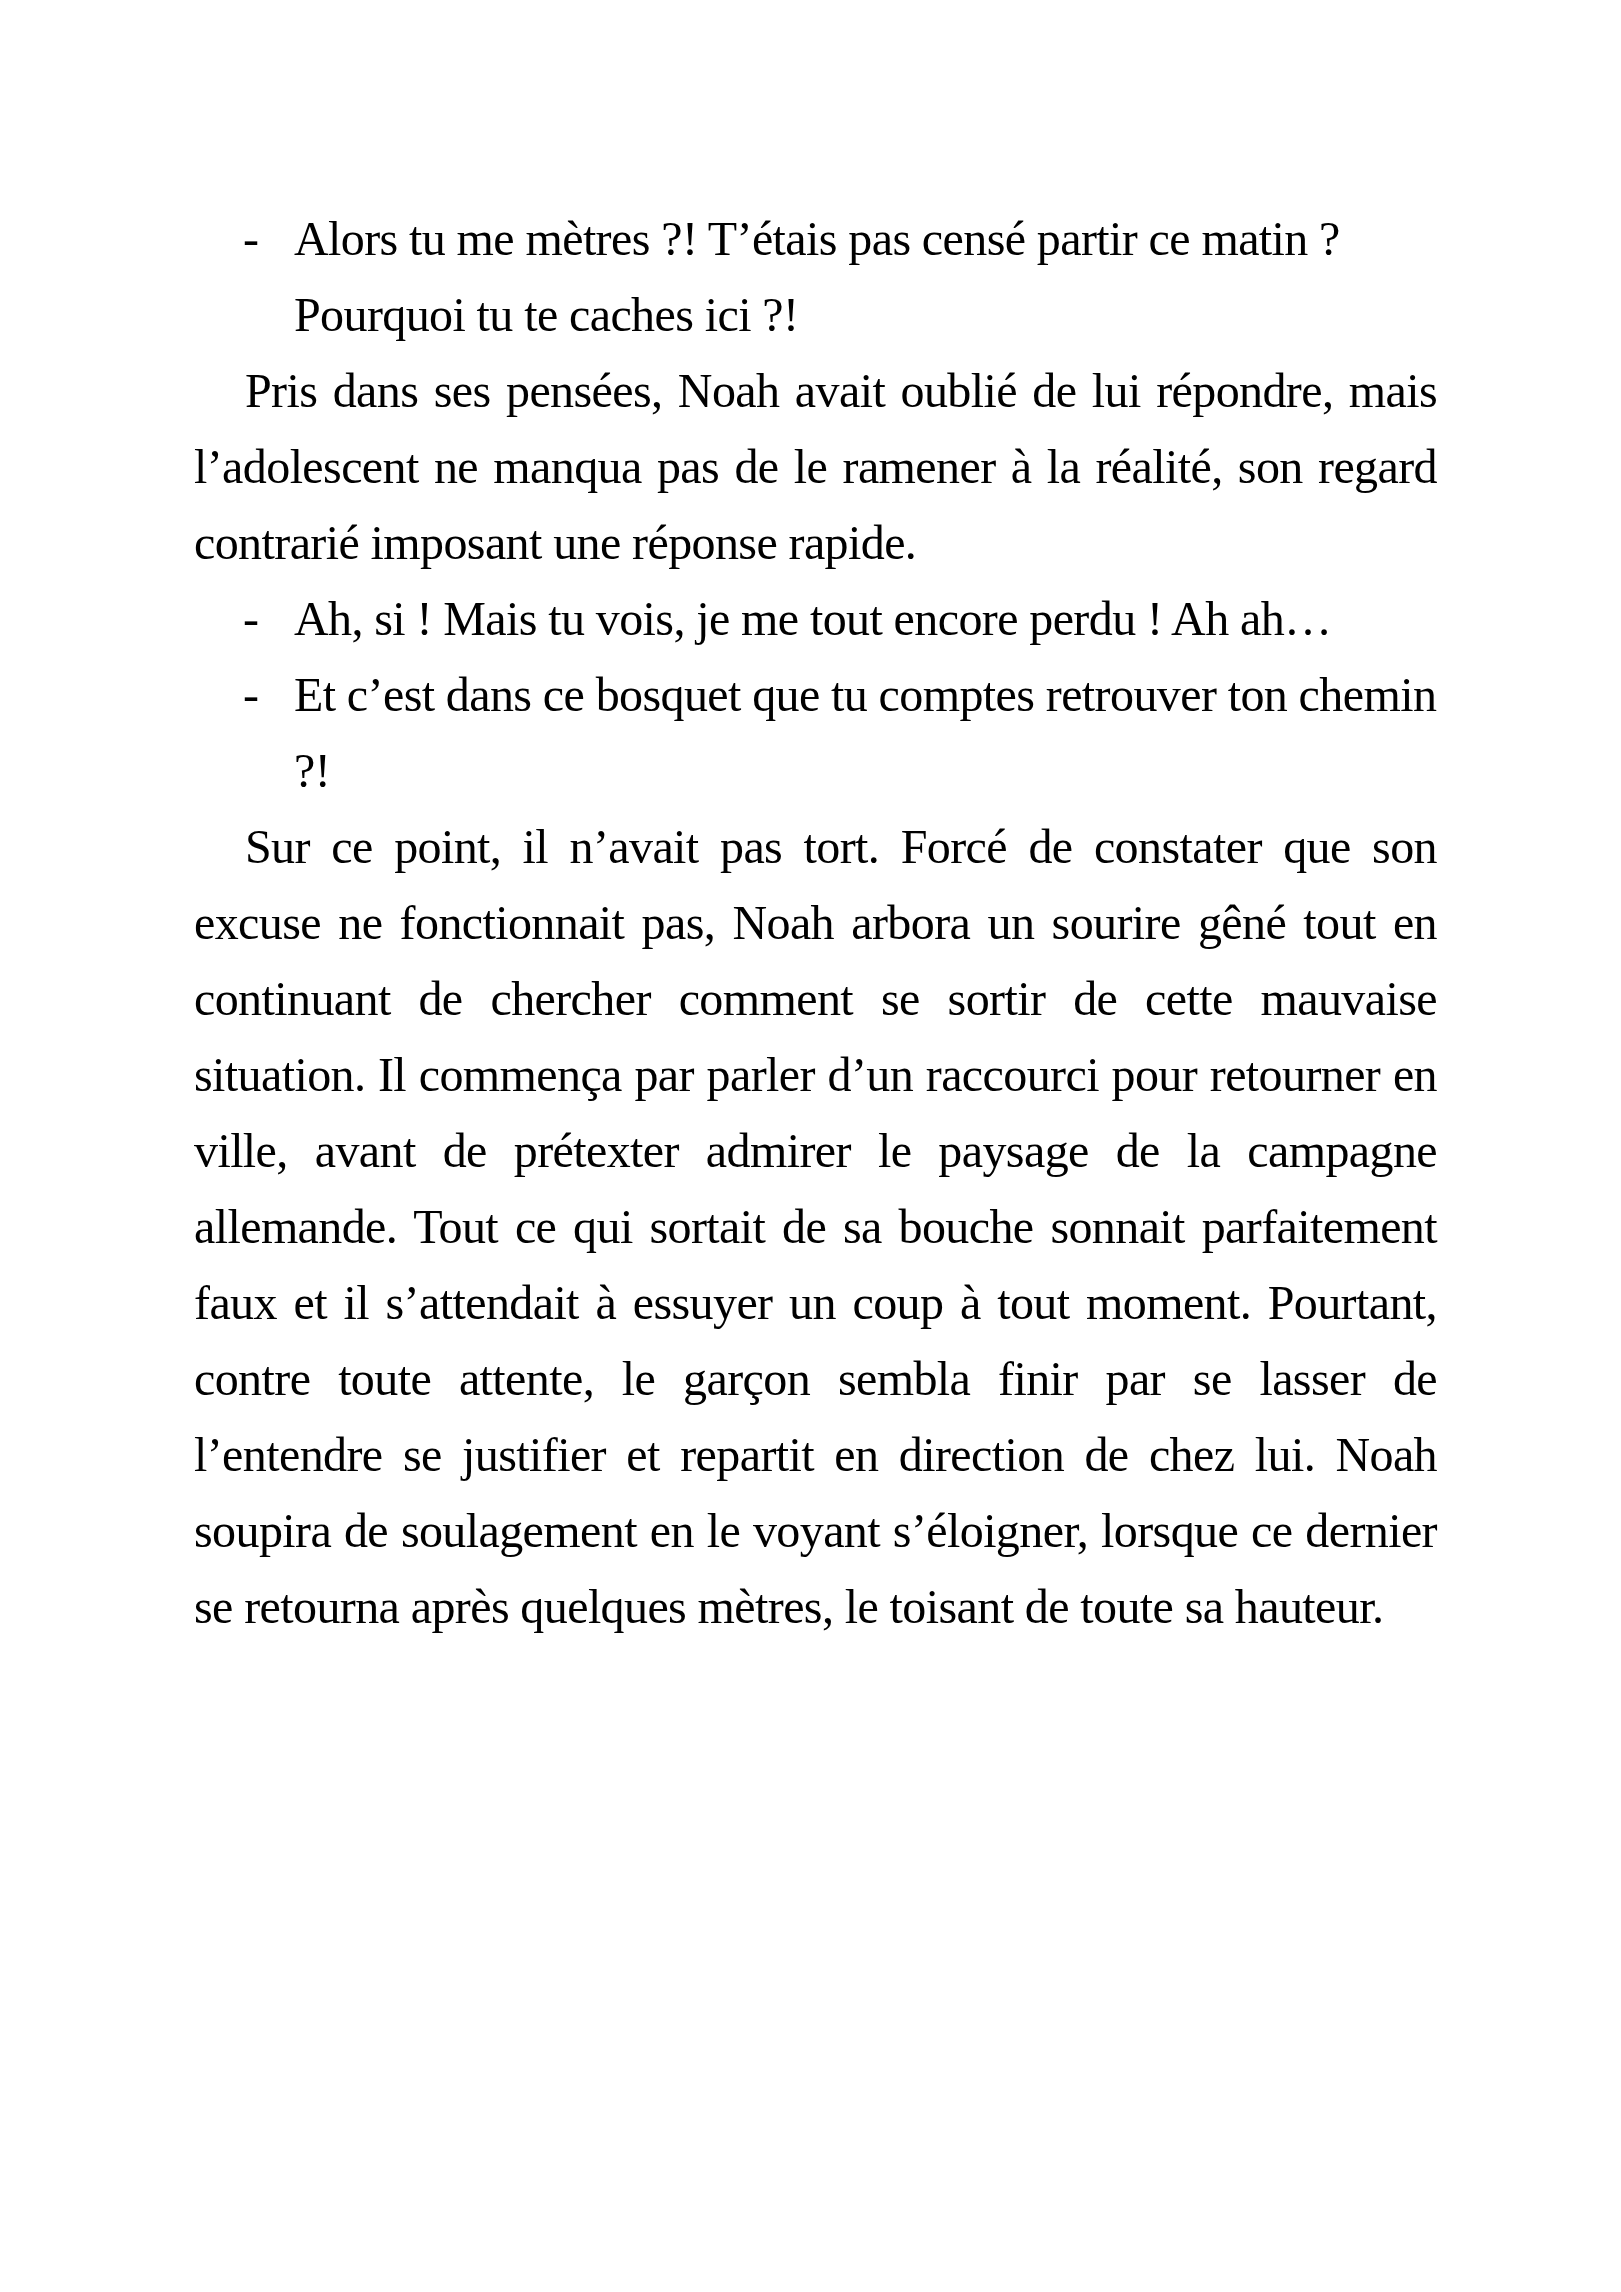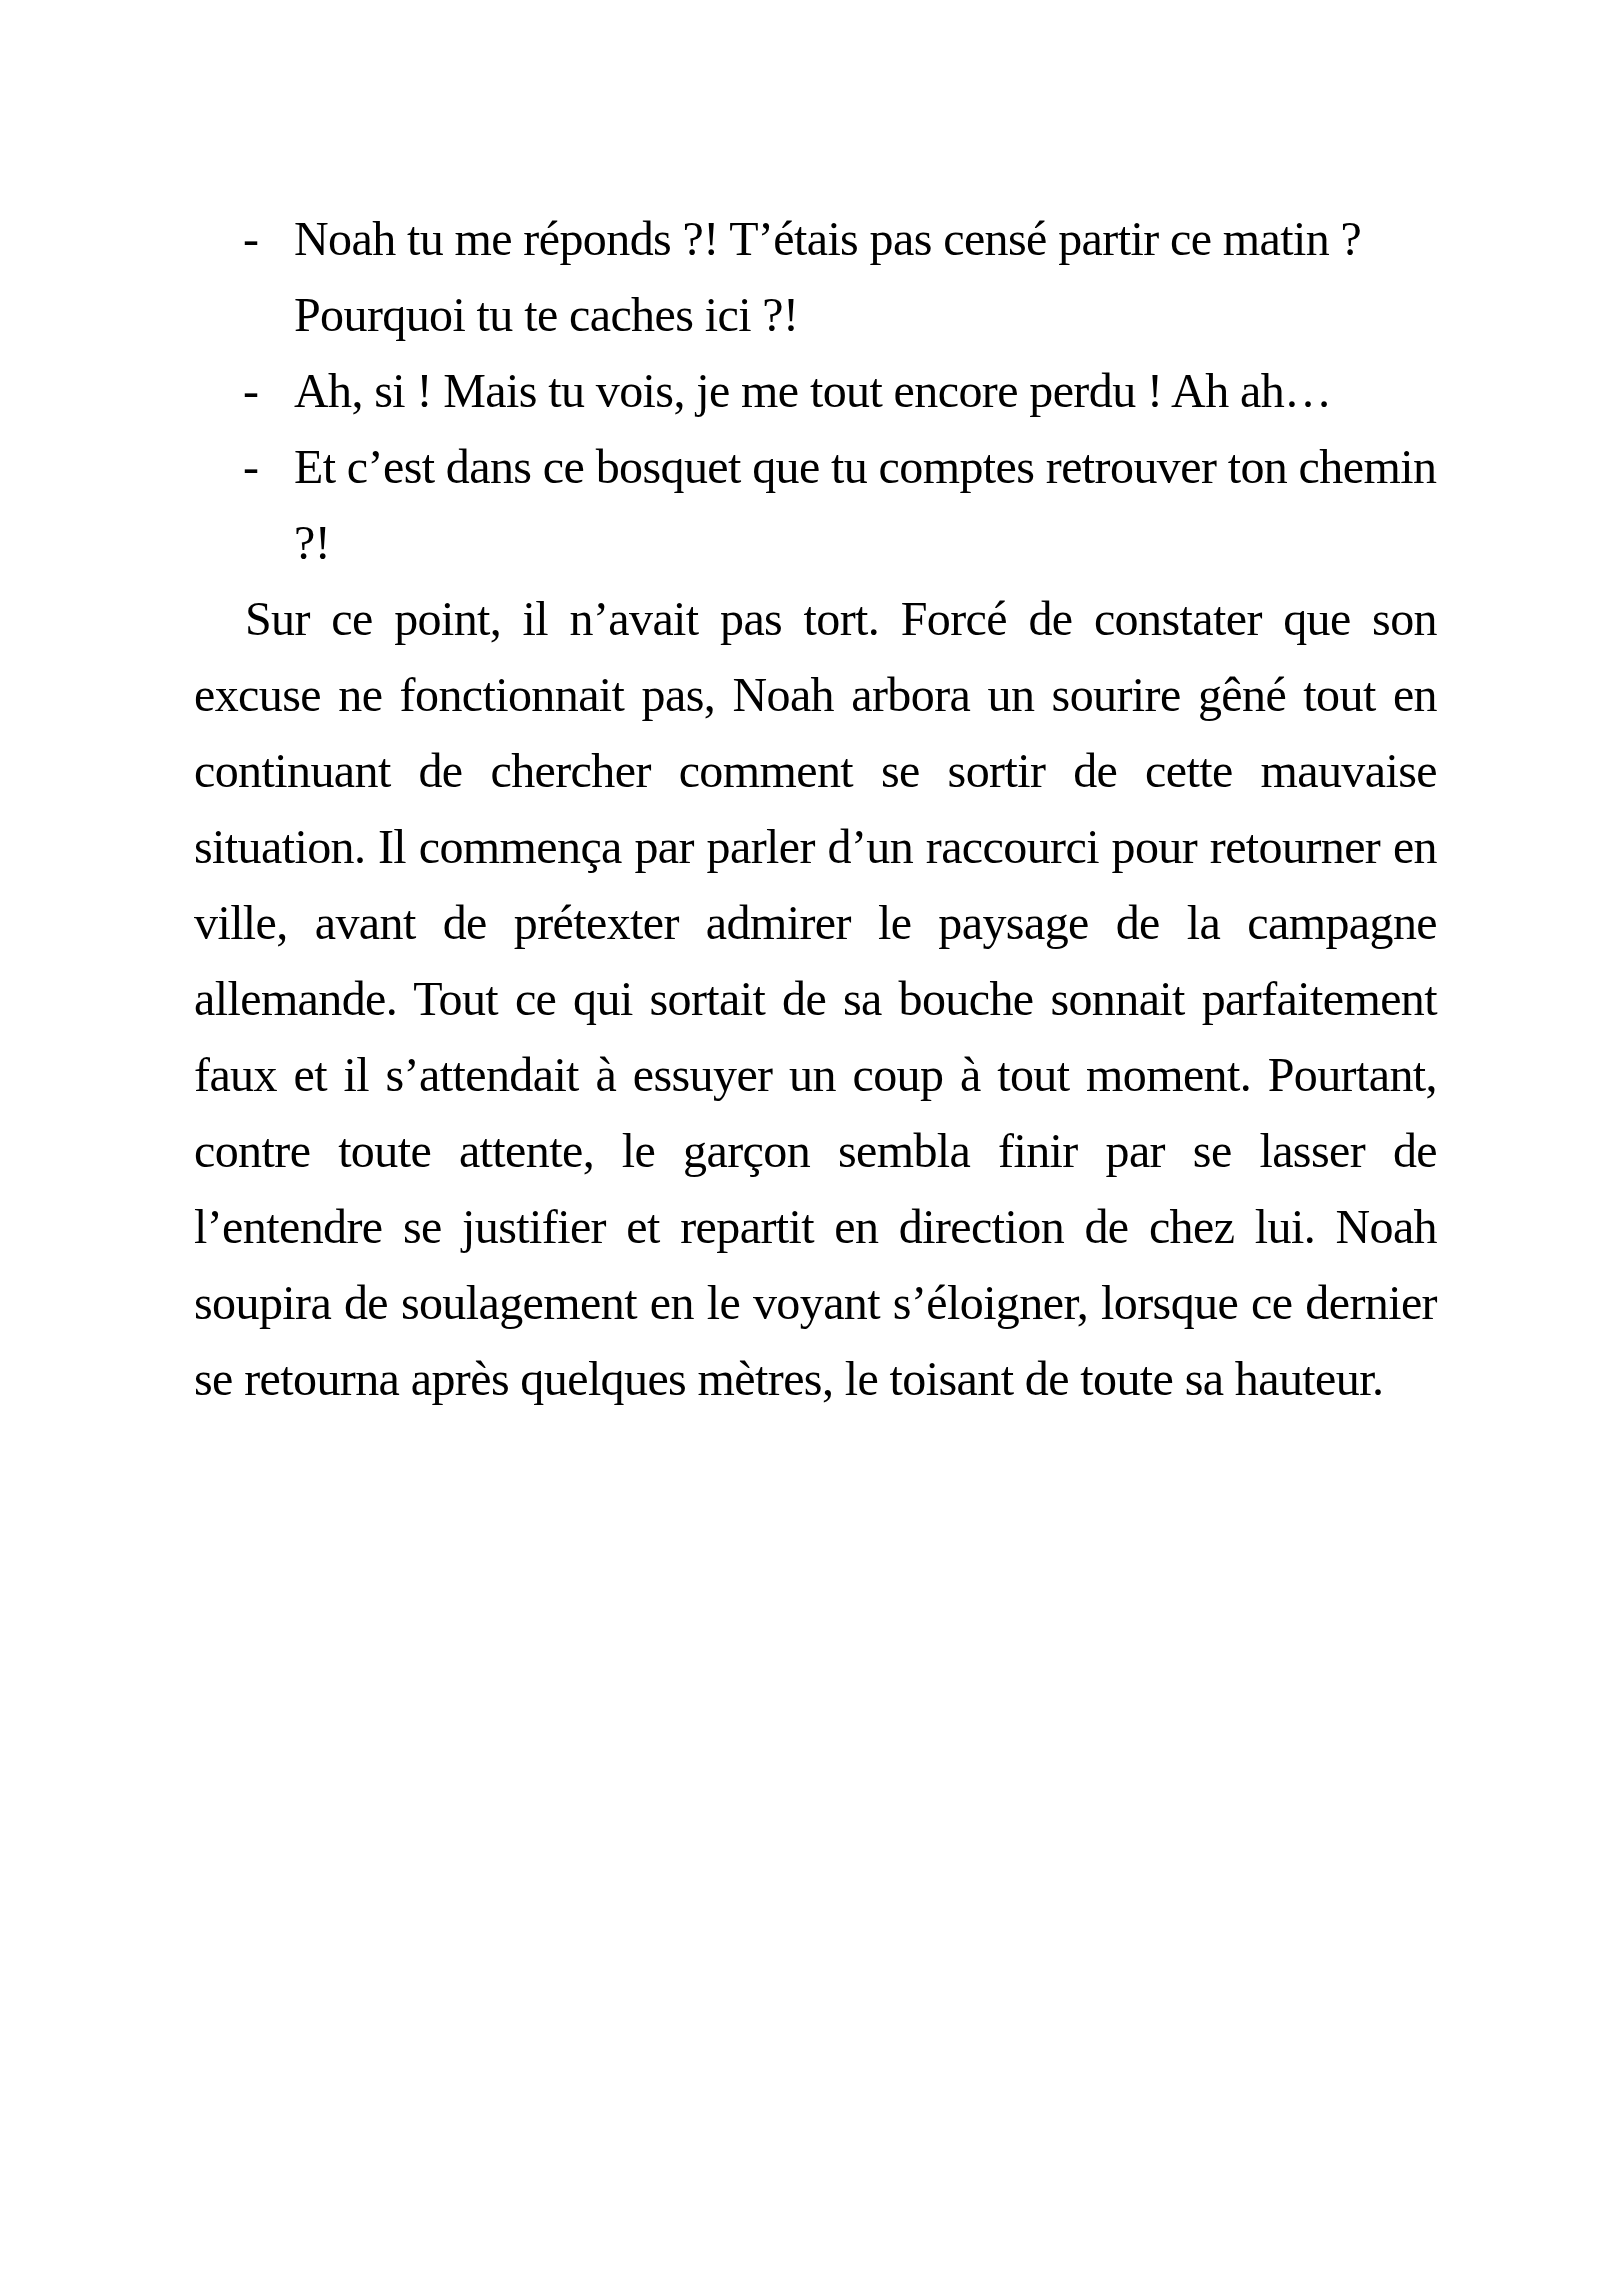--- a/index.html
+++ b/index.html
@@ -8,18 +8,19 @@
     font-family:"Liberation Serif", serif; font-size:48px; line-height:76px; color:#000;
     letter-spacing:-0.6px; }
   .dialog { position:relative; padding-left:100px; text-align:left; }
   .dialog .dash { position:absolute; left:49px; top:0; }
   .para { text-indent:51px; text-align:justify; text-align-last:left; }
 </style>
 </head>
 <body>
 
 <div class="page">
-  <div class="dialog"><span class="dash">-</span><span>Noah tu me réponds ?! T’étais pas censé partir ce matin ? Pourquoi tu te caches ici ?!</span></div>
+  <div class="dialog"><span class="dash">-</span><span>Alors tu me mètres ?! T’étais pas censé partir ce matin ? Pourquoi tu te caches ici ?!</span></div>
+  <div class="para">Pris dans ses pensées, Noah avait oublié de lui répondre, mais l’adolescent ne manqua pas de le ramener à la réalité, son regard contrarié imposant une réponse rapide.</div>
   <div class="dialog"><span class="dash">-</span><span>Ah, si ! Mais tu vois, je me tout encore perdu ! Ah ah…</span></div>
   <div class="dialog"><span class="dash">-</span><span>Et c’est dans ce bosquet que tu comptes retrouver ton chemin ?!</span></div>
   <div class="para">Sur ce point, il n’avait pas tort. Forcé de constater que son excuse ne fonctionnait pas, Noah arbora un sourire gêné tout en continuant de chercher comment se sortir de cette mauvaise situation. Il commença par parler d’un raccourci pour retourner en ville, avant de prétexter admirer le paysage de la campagne allemande. Tout ce qui sortait de sa bouche sonnait parfaitement faux et il s’attendait à essuyer un coup à tout moment. Pourtant, contre toute attente, le garçon sembla finir par se lasser de l’entendre se justifier et repartit en direction de chez lui. Noah soupira de soulagement en le voyant s’éloigner, lorsque ce dernier se retourna après quelques mètres, le toisant de toute sa hauteur.</div>
 </div>
 
 
 </body></html>

